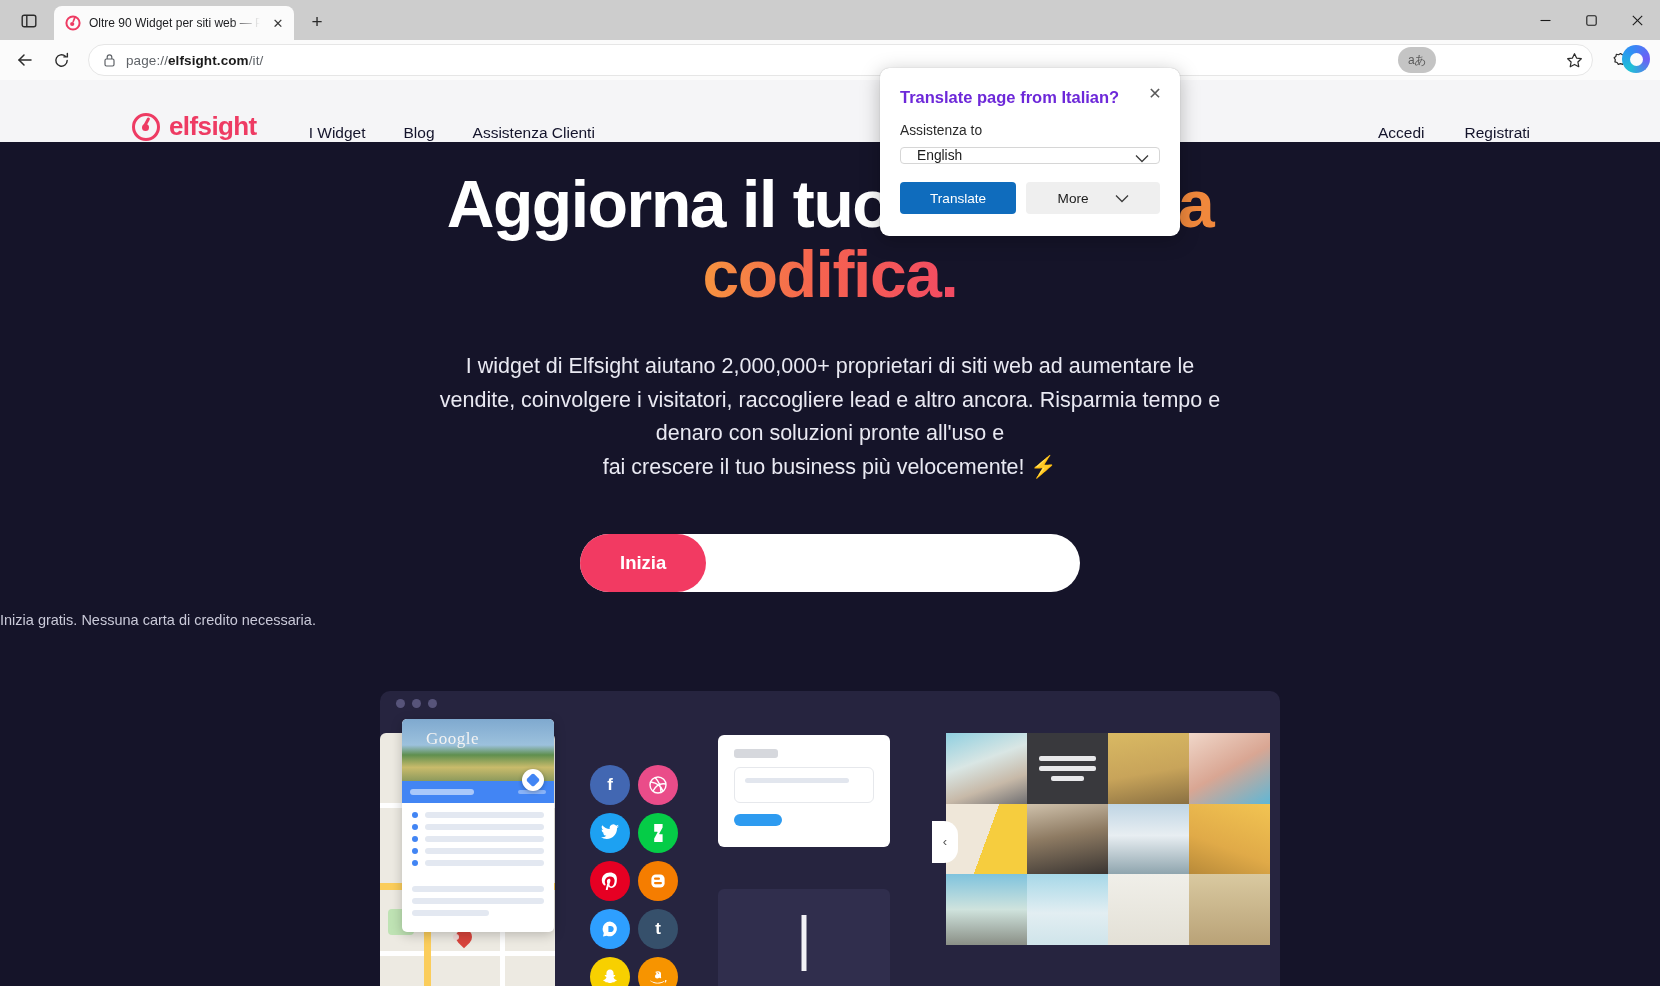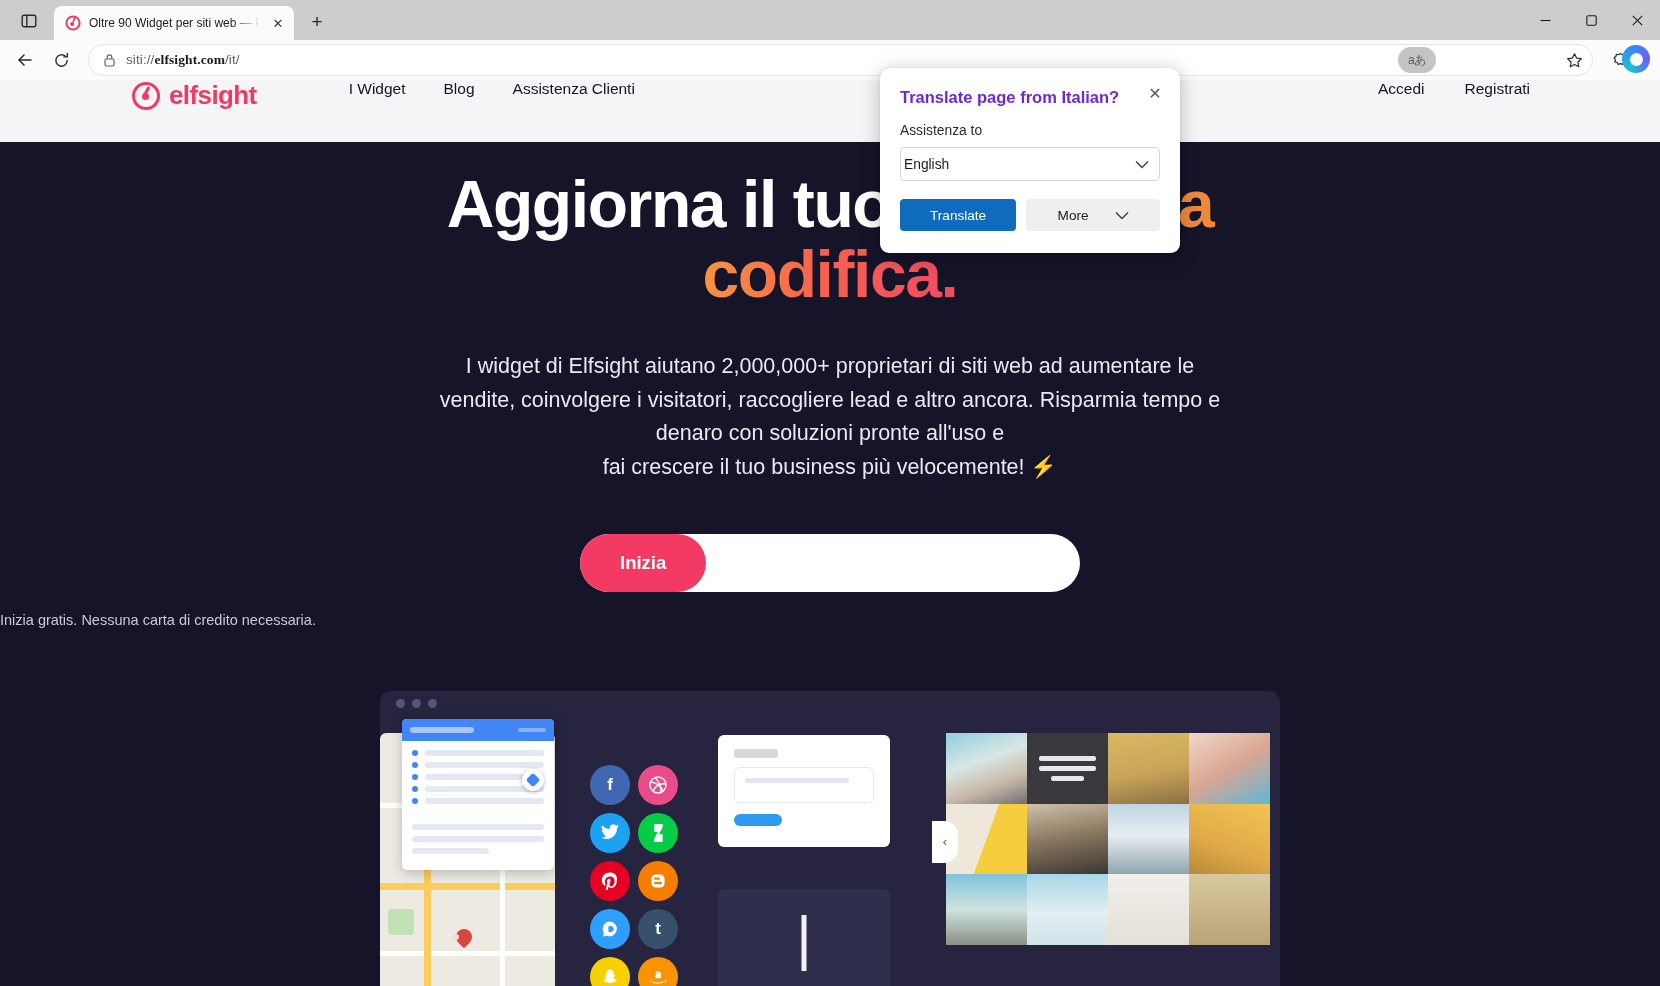--- a/index.html
+++ b/index.html
@@ -66,41 +66,41 @@
 
   .omnibox {
     flex: 1 1 auto; height: 32px; background: #ffffff;
     border-radius: 16px; margin: 0 8px;
     display: flex; align-items: center; padding: 0 4px 0 14px;
     border: 1px solid #e6e6e6;
     position: relative;
   }
   .omnibox .lock { margin-right: 10px; display:flex; align-items:center;}
   .url { font-size: 13.5px; color: #5f6368; white-space: nowrap; flex: 1 1 auto; letter-spacing: .1px;}
-  .url b { color: #1a1a1a; font-weight: 600; font-family: Liberation Serif, serif; }
+  .url b { color: #1a1a1a; font-weight: 600; }
   .ob-icon {
     width: 28px; height: 26px; border-radius: 13px; cursor: pointer;
     display: flex; align-items: center; justify-content: center; margin-left:4px;
   }
   .ob-icon.translate { background: #c4c4c4; width: 38px; }
   .ob-icon.translate span { font-size: 12px; color:#5a5a5a; letter-spacing:-.5px;text-align:right;}
   .tb-icon {
     width: 34px; height: 34px; border-radius: 6px; cursor: pointer;
     display: flex; align-items: center; justify-content: center;
   }
   .tb-sep { width:1px; height:20px; background:#c9c9c9; margin: 0 6px; }
 
   
   .viewport {
     position: absolute; top: 80px; left: 0;
     width: 1660px; height: 906px; overflow: hidden; background: #151429;
   }
   .site-header {
     height: 62px; background: #f5f5f7;
-    display: flex; align-items: flex-start; padding: 0 60px; gap: 40px;
+    display: flex; align-items: flex-end; padding: 0 60px;
   }
   .brand { display: flex; align-items: center; gap: 9px; margin-left: 72px; }
   .brand-mark {
     width: 28px; height: 28px; border-radius: 50%;
     border: 3.2px solid #ee3b63; position: relative;
   }
   .brand-mark::after {
     content:""; position:absolute; width: 3px; height: 11px; background:#ee3b63;
     left: 9.5px; top: 1px; transform: rotate(28deg); border-radius:2px;
   }
@@ -244,22 +244,22 @@
     box-shadow: 0 4px 20px rgba(0,0,0,.26), 0 0 1px rgba(0,0,0,.3);
     padding: 20px 20px 22px; z-index: 50;
   }
   .tp-title { font-size: 16.5px; font-weight:700; color:#6d28d9; }
   .tp-close {
     position:absolute; right: 14px; top: 14px; width:22px;height:22px;
     display:flex;align-items:center;justify-content:center; cursor:pointer; color:#5a5a5a; font-size:16px;
   }
   .tp-sub { margin-top: 16px; font-size: 13.8px; color:#2b2b2b; }
   .tp-select {
-    margin-top: 9px; height: 34px; border:1px solid #d6d6d6; border-radius:4px;
-    display:flex; align-items:center; padding: 0 10px 0 3px; cursor:pointer; background:#fff;
+    margin-top: 9px; height: 17px; border:1px solid #d6d6d6; border-radius:4px;
+    display:flex; align-items:flex-end; padding: 0 10px 0 16px; cursor:pointer; background:#fff;
   }
   .tp-select span { font-size:13.8px; color:#1b1b1b; flex:1 1 auto;}
   .tp-actions { margin-top: 18px; display:flex; gap: 10px; }
   .tp-translate {
     flex: 0 0 auto; padding: 0 30px; height: 32px; border:0; border-radius:4px;
     background:#0f6cbd; color:#fff; font-size:13.6px; font-weight:400; cursor:pointer;
     font-family:"Liberation Sans", sans-serif;
   }
   .tp-more {
     flex: 1 1 auto; height:32px; border:0; border-radius:4px; background:#efefef;
@@ -335,21 +335,21 @@
       </svg>
     </div>
 
     <div class="omnibox">
       <span class="lock">
         <svg width="13" height="14" viewBox="0 0 13 14" fill="none" stroke="#5f6368" stroke-width="1.2">
           <rect x="2" y="6" width="9" height="7" rx="1.4"></rect>
             <path d="M4.2 6V4.2a2.3 2.3 0 0 1 4.6 0V6"></path>
         </svg>
       </span>
-      <span class="url"><span>siti://</span><b>elfsight.com</b><span>/it/</span></span>
+      <span class="url"><span>page://</span><b>elfsight.com</b><span>/it/</span></span>
       <span class="ob-icon translate">
           <span>aあ</span>
         </span>
       <span style="flex:0 0 120px"></span>
       <span class="ob-icon">
         <svg width="17" height="17" viewBox="0 0 18 18" fill="none" stroke="#2b2b2b" stroke-width="1.3" stroke-linejoin="round">
           <polygon points="9,1.8 11.2,6.4 16.2,7.1 12.6,10.6 13.5,15.6 9,13.2 4.5,15.6 5.4,10.6 1.8,7.1 6.8,6.4"></polygon>
         </svg>
       </span>
     </div>
@@ -415,20 +415,23 @@
             <div class="map-road" style="left:0;top:218px;width:175px;height:5px;"></div>
             <div class="map-road y" style="left:44px;top:0;width:7px;height:258px;"></div>
             <div class="map-road" style="left:120px;top:0;width:5px;height:258px;"></div>
             <div class="map-water" style="left:92px;top:0;width:26px;height:120px;transform:skewX(-12deg);"></div>
             <div class="map-green" style="left:126px;top:84px;width:34px;height:34px;"></div>
             <div class="map-green" style="left:8px;top:176px;width:26px;height:26px;"></div>
             <span class="pin"></span>
           </div>
 
           <div class="place-card">
+            <div class="place-photo">
+              <span class="goog">Google</span>
+            </div>
             <div class="place-blue">
               <span class="ln"></span>
                 <span class="ln2"></span>
             </div>
             <div class="place-fab">
                 <i></i>
               </div>
             <div class="place-rows">
               <div class="prow">
                   <span class="pbul"></span>

